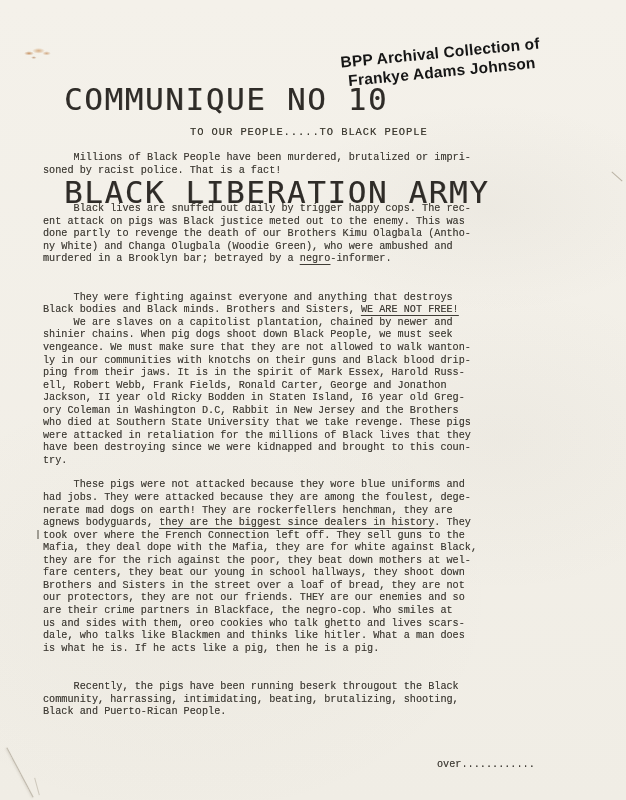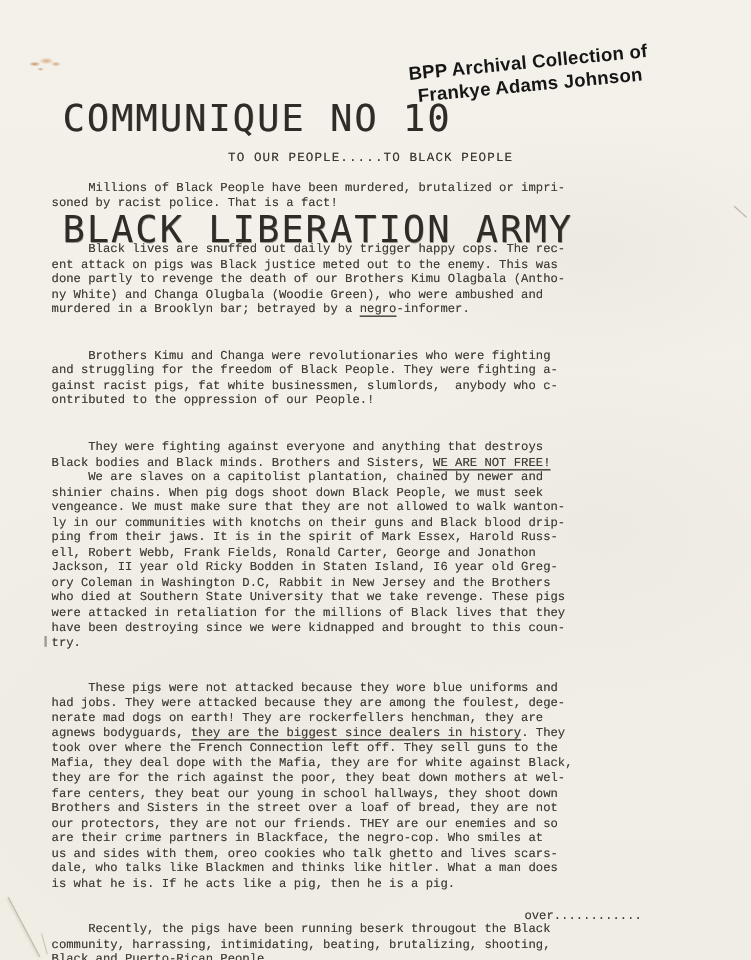--- a/index.html
+++ b/index.html
@@ -11,21 +11,21 @@
       radial-gradient(280px 150px at 78% 26%, rgba(118,112,96,0.05), transparent 70%),
       radial-gradient(320px 220px at 80% 55%, rgba(118,112,96,0.04), transparent 70%),
       radial-gradient(420px 300px at 30% 75%, rgba(118,112,96,0.03), transparent 75%),
       linear-gradient(#f4f1ea, #f0ede5);
     font-family: "Liberation Mono", monospace;
   }
   .page { position: absolute; inset: 0; }
 
   
   .title {
-    position: absolute; left: 52px; top: 22px;
+    position: absolute; left: 64px; top: 22px;
     font-family: "DejaVu Sans Mono", monospace;
     font-size: 31px; line-height: 31px; letter-spacing: 1.6px;
     color: #2f2c28;
     text-shadow: 0.4px 0.4px 0 rgba(47,44,40,0.45);
     white-space: pre;
   }
 
   
   .stamp {
     position: absolute; left: 299px; top: 44px; width: 284px;
@@ -46,21 +46,21 @@
   }
 
   .doc-body {
     position: absolute; left: 43px; top: 152px; width: 520px;
     font-size: 10.2px; line-height: 12.55px;
     color: #403d36;
     text-shadow: 0 0 0.5px rgba(64,61,54,0.55);
   }
   .para { white-space: pre; }
   .para + .para { margin-top: 26px; }
-  .para.big-gap { margin-top: 25px; }
+  .para.big-gap { margin-top: 12px; }
   .u { text-decoration: underline; text-decoration-thickness: 1px; text-underline-offset: 2.5px; }
 
   .footer-over {
     position: absolute; left: 437px; top: 759px;
     font-size: 10.2px; color: #403d36;
     text-shadow: 0 0 0.5px rgba(64,61,54,0.55);
     white-space: pre;
   }
 
   
@@ -114,24 +114,20 @@
   <div class="subtitle">TO OUR PEOPLE.....TO BLACK PEOPLE</div>
 
   <div class="doc-body">
       <div class="para">     Millions of Black People have been murdered, brutalized or impri-
 soned by racist police. That is a fact!</div>
       <div class="para">     Black lives are snuffed out daily by trigger happy cops. The rec-
 ent attack on pigs was Black justice meted out to the enemy. This was
 done partly to revenge the death of our Brothers Kimu Olagbala (Antho-
 ny White) and Changa Olugbala (Woodie Green), who were ambushed and
 murdered in a Brooklyn bar; betrayed by a <span class="u">negro</span>-informer.</div>
-      <div class="para">     Brothers Kimu and Changa were revolutionaries who were fighting
-and struggling for the freedom of Black People. They were fighting a-
-gainst racist pigs, fat white businessmen, slumlords,  anybody who c-
-ontributed to the oppression of our People.!</div>
       <div class="para">     They were fighting against everyone and anything that destroys
 Black bodies and Black minds. Brothers and Sisters, <span class="u">WE ARE NOT FREE!</span>
      We are slaves on a capitolist plantation, chained by newer and
 shinier chains. When pig dogs shoot down Black People, we must seek
 vengeance. We must make sure that they are not allowed to walk wanton-
 ly in our communities with knotchs on their guns and Black blood drip-
 ping from their jaws. It is in the spirit of Mark Essex, Harold Russ-
 ell, Robert Webb, Frank Fields, Ronald Carter, George and Jonathon
 Jackson, II year old Ricky Bodden in Staten Island, I6 year old Greg-
 ory Coleman in Washington D.C, Rabbit in New Jersey and the Brothers

